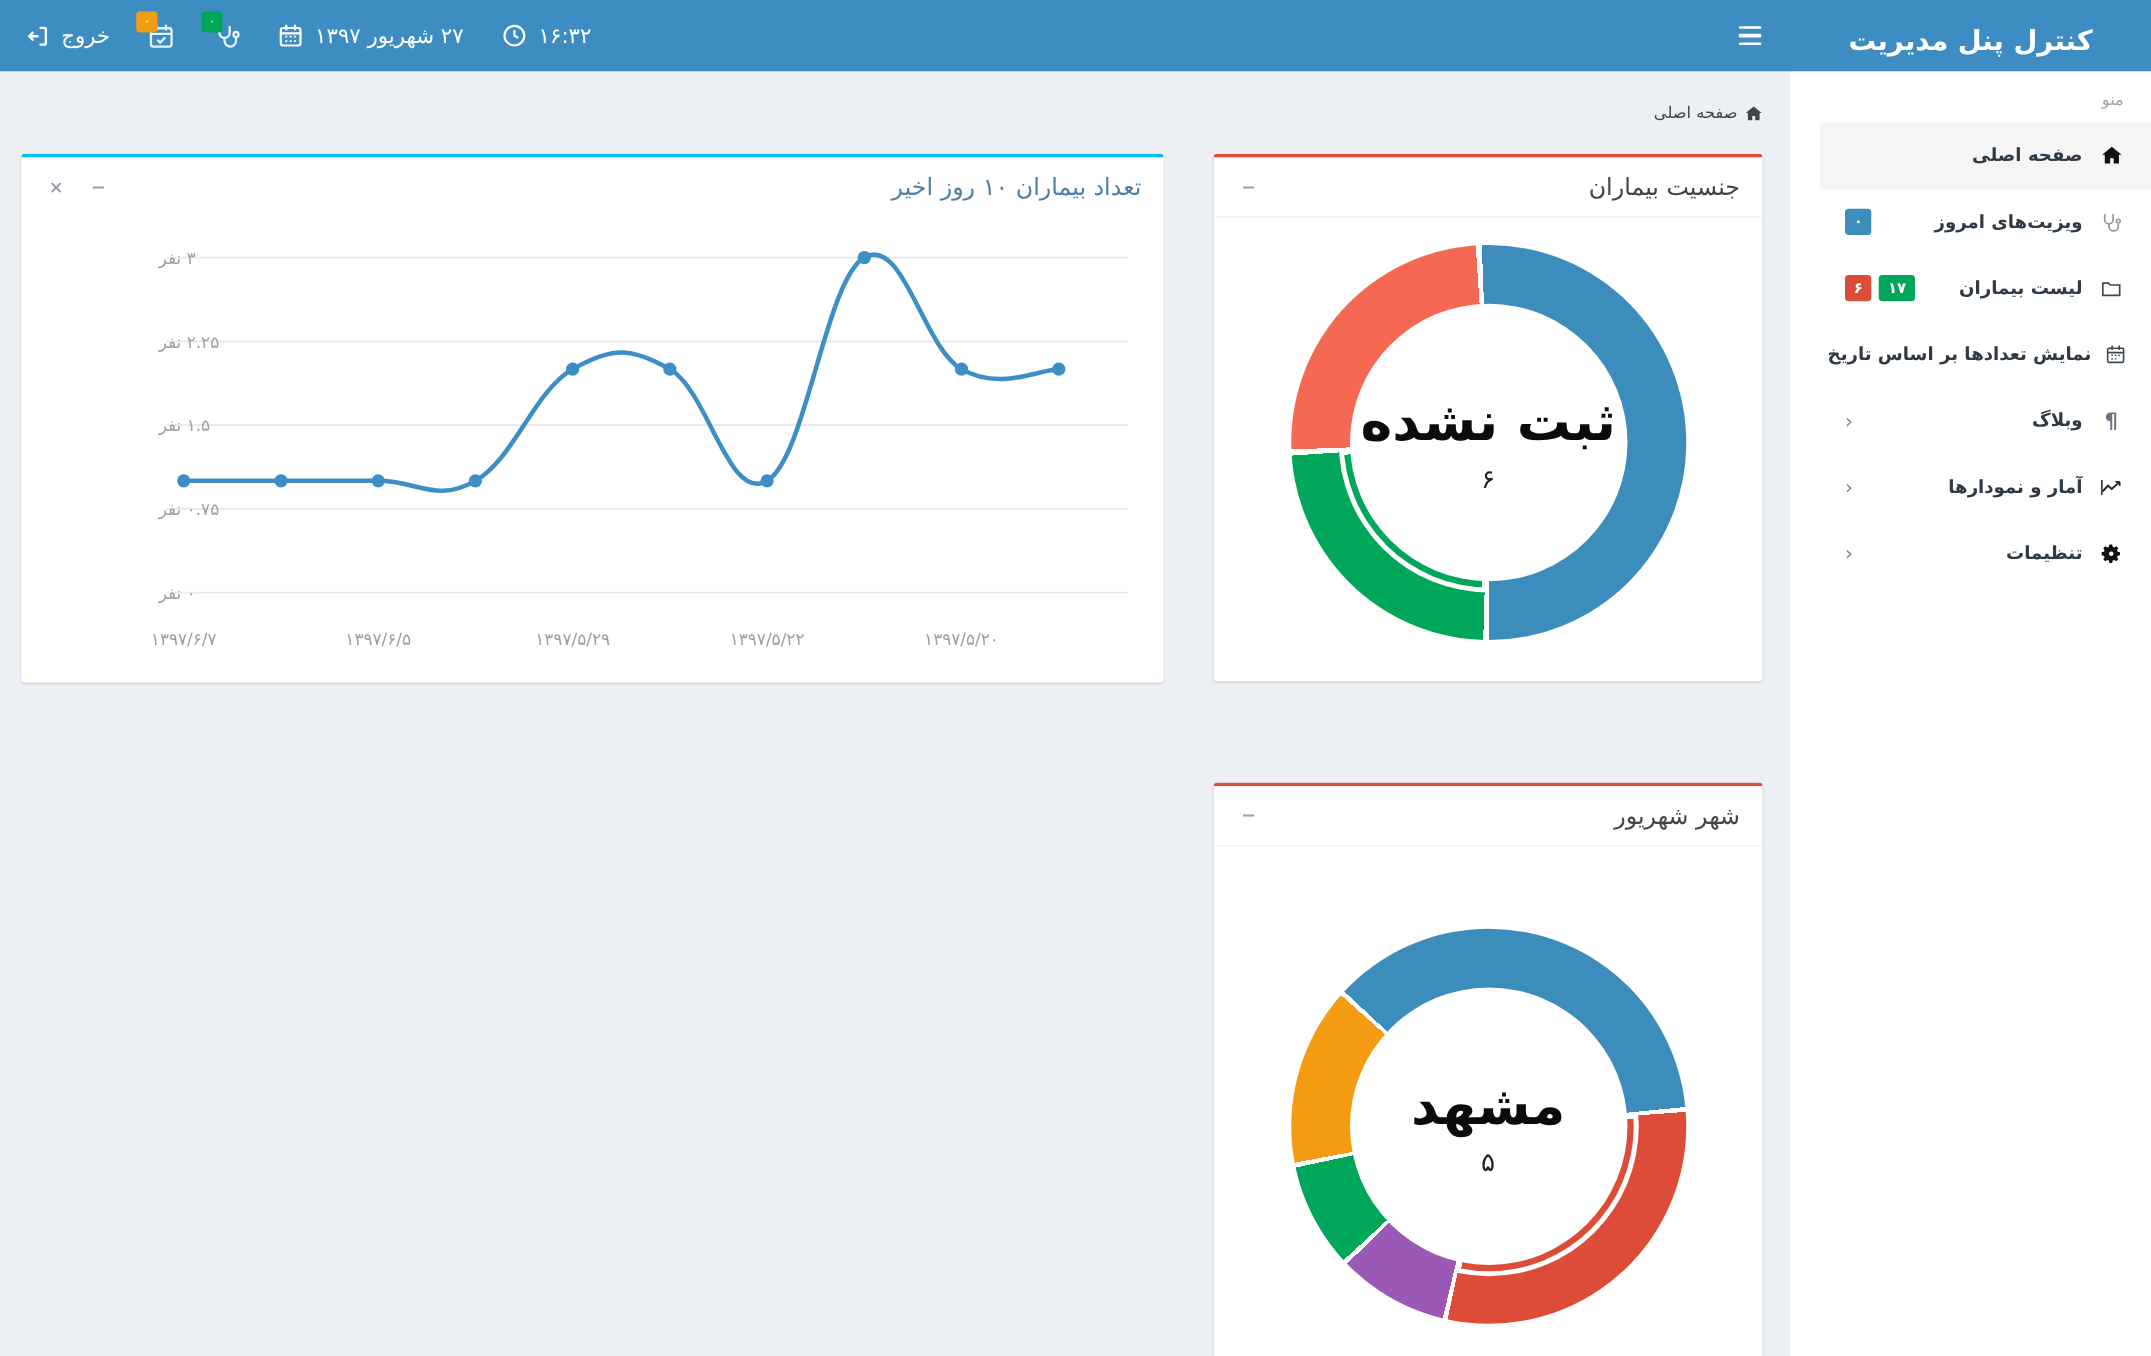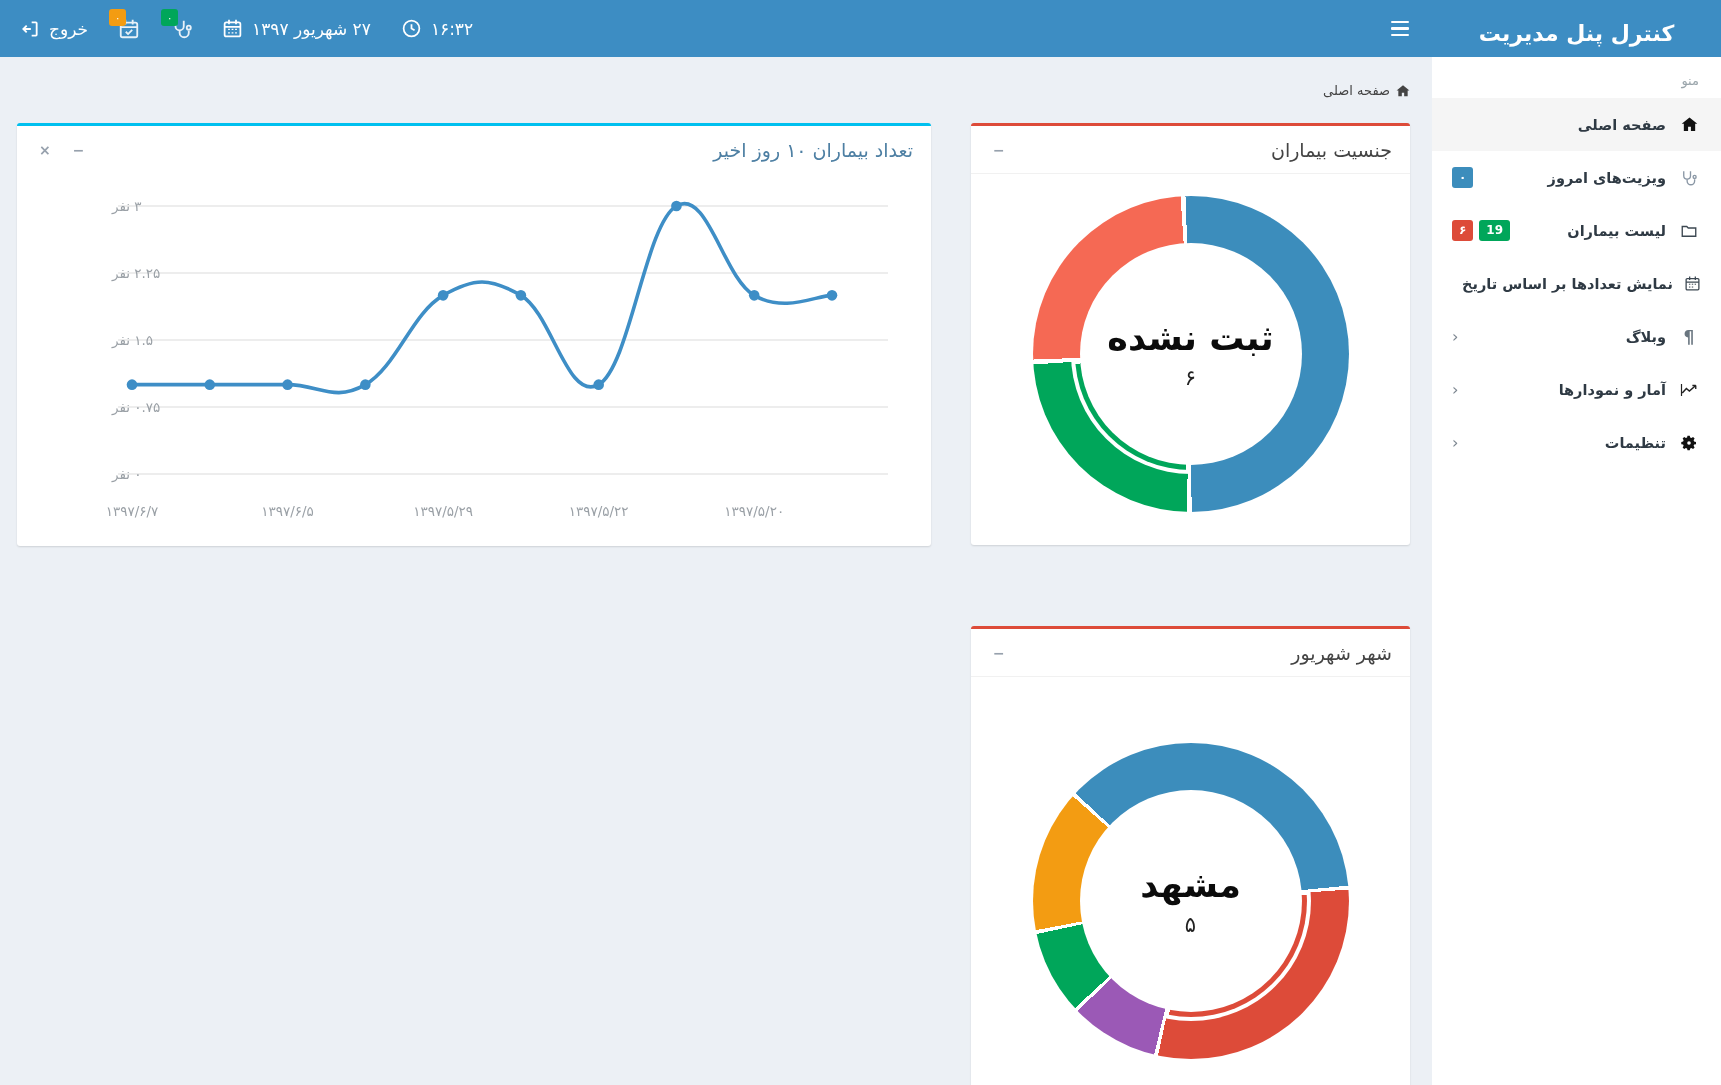--- a/index.html
+++ b/index.html
@@ -18,21 +18,21 @@
                 justify-content:center; align-items:center; gap:4px; cursor:pointer; }
   .nav-toggle i { display:block; width:18px; height:2.5px; background:#fff; border-radius:1px; }
   .nav-items { position:absolute; left:20px; top:0; height:57px; display:flex; align-items:center; gap:30px; }
   .nav-item { display:flex; align-items:center; gap:9px; font-size:17px; cursor:pointer; position:relative; }
   .nav-item svg { display:block; }
   .nav-badge { position:absolute; top:-9px; right:14px; min-width:17px; height:17px; border-radius:3px;
                color:#fff; font-size:10px; line-height:17px; text-align:center; padding:0 4px; }
   .nav-badge.orange { background:#f39c12; }
   .nav-badge.green  { background:#00a65a; }
   
-  .sidebar { position:absolute; top:57px; right:0; width:289px; bottom:0; background:#fff; }
+  .sidebar { position:absolute; top:57px; right:0; width:289px; bottom:0; background:#fff;padding-left:24px; }
   .sidebar-header { padding:16px 22px 10px; color:#9aa5ab; font-size:13px; }
   .menu { list-style:none; }
   .menu-item { display:flex; align-items:center; gap:11px; height:53px; padding:0 20px; font-size:15px; font-weight:600;
                color:#2f3a44; cursor:pointer; }
   .menu-item.active { background:#f5f5f5; }
   .mi-icon { width:24px; display:flex; justify-content:center; align-items:center; font-size:16px; color:#55616b; }
   .mi-label { white-space:nowrap; font-size:14.5px; }
   .mi-end { margin-inline-start:auto; display:flex; align-items:center; gap:6px; }
   .badge { border-radius:3px; padding:2px 7px; font-size:12px; font-weight:bold; color:#fff; line-height:1.35; }
   .chevron { color:#7c8690; font-size:16px; font-weight:normal; }
@@ -45,31 +45,31 @@
   .card-head { display:flex; align-items:center; justify-content:space-between; padding:13px 18px 9px; }
   .card-title { font-size:19px; color:#444; }
   .card-line .card-title { color:#4d7fa3; }
   .card-tools { display:flex; align-items:center; gap:14px; }
   .tool-btn { background:none; border:0; cursor:pointer; color:#97a1ad; font-size:14px; font-weight:bold;
               font-family:"DejaVu Sans", sans-serif; padding:2px 4px; }
   .card-line   { left:17px;  top:66px;  width:914px; height:423px; border-top-color:#00c0ef; }
   .card-gender { left:971px; top:66px;  width:439px; height:422px; border-top-color:#dd4b39; }
   .card-city   { left:971px; top:569px; width:439px; height:562px; border-top-color:#dd4b39; }
   .card-gender .card-head, .card-city .card-head { border-bottom:1px solid #f1f1f1; padding-bottom:12px; }
-  .card-body { padding:4px 15px 10px; }
+  .card-body { padding:4px 0 10px; }
   
   .donut-wrap { position:relative; width:316px; height:316px; margin:18px auto 0; }
   .card-city .donut-wrap { margin-top:62px; }
   .donut-bg, .ring { position:absolute; border-radius:50%; }
   .donut-bg { inset:0; }
   .ring-sep  { inset:38px; }
   .ring-thin { inset:42px; }
   .hole { position:absolute; inset:47px; background:#fff; border-radius:50%; display:flex; flex-direction:column;
           align-items:center; justify-content:center; gap:8px; }
-  .hole .c-label { font-size:35px; font-weight:bold; color:#0b0b0b; }
+  .hole .c-label { font-size:43px; font-weight:bold; color:#0b0b0b; }
   .hole .c-value { font-size:21px; color:#222; }
   svg.linechart text { font-family:"DejaVu Sans", sans-serif; }
 </style>
 </head>
 <body>
 
 <header class="navbar">
   <div class="logo">کنترل پنل مدیریت</div>
   <div class="nav-toggle">
     <i></i>
@@ -144,21 +144,21 @@
         </span>
       </li>
       <li class="menu-item">
         <span class="mi-icon">
           <svg width="18" height="18" viewBox="0 0 24 24" fill="none" stroke="#3d4852" stroke-width="1.8">
             <path d="M3 6h6l2 2h10v11H3Z"></path>
           </svg>
         </span>
         <span class="mi-label">لیست بیماران</span>
         <span class="mi-end">
-          <span class="badge" style="background: rgb(0, 166, 90);">19</span>
+          <span class="badge" style="background: rgb(0, 166, 90);">۱۷</span>
           <span class="badge" style="background: rgb(221, 75, 57);">۶</span>
         </span>
       </li>
       <li class="menu-item">
         <span class="mi-icon">
           <svg width="17" height="17" viewBox="0 0 24 24" fill="none" stroke="#3d4852" stroke-width="1.8">
             <rect x="3" y="5" width="18" height="16" rx="1.5"></rect>
             <path d="M3 10h18M8 2v5M16 2v5"></path>
             <path d="M7 13h2M11 13h2M15 13h2M7 17h2M11 17h2" stroke-width="1.4"></path>
           </svg>

